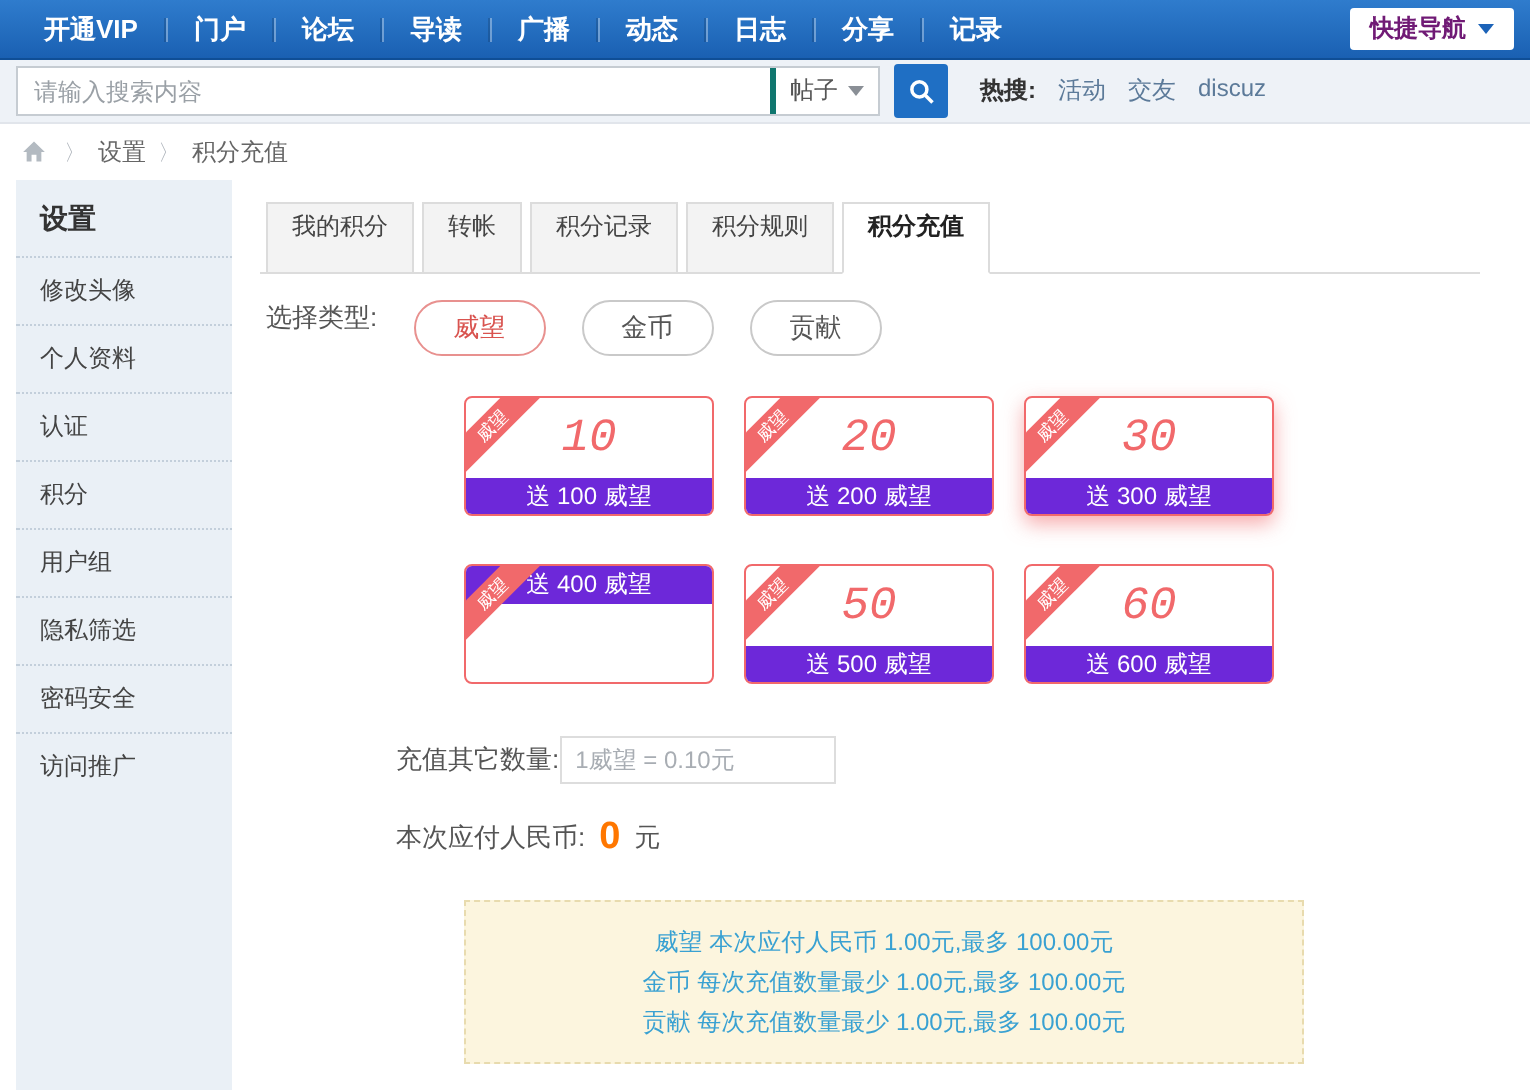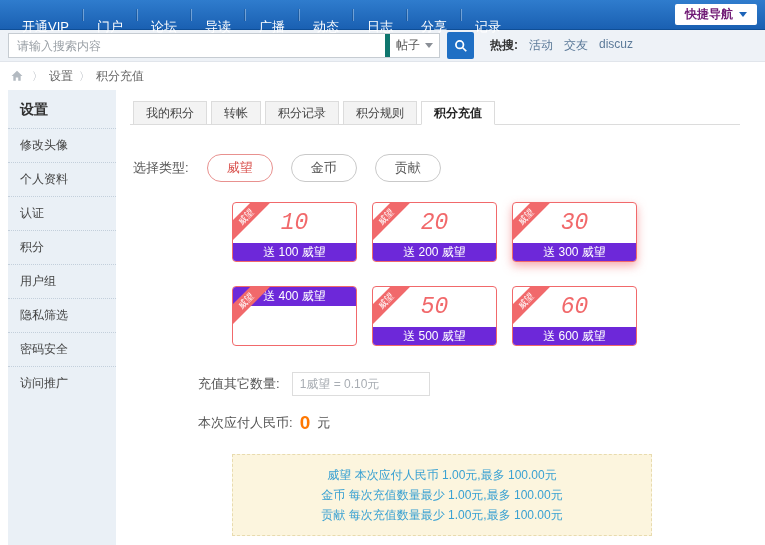--- a/index.html
+++ b/index.html
@@ -8,21 +8,21 @@
     font-family:"Liberation Sans","DejaVu Sans",sans-serif;
     font-size:12px; color:#333; background:#fff; overflow:hidden; position:relative;
   }
   
   .navbar {
     height:30px; background:linear-gradient(180deg,#2f7ccd,#1a60b2);
     border-bottom:1px solid #0f4e96; display:flex; align-items:center; padding:0 8px;
   }
   .nav-items { display:flex; height:30px; }
   .nav-item {
-    color:#fff; font-weight:normal; font-size:13px; line-height:29px; padding:12px 14px;
+    color:#fff; font-weight:bold; font-size:13px; line-height:29px; padding:0 14px;
     cursor:pointer; position:relative; text-decoration:none; white-space:nowrap;
   }
   .nav-item + .nav-item::before {
     content:""; position:absolute; left:0; top:9px; width:1px; height:12px;
     background:rgba(255,255,255,0.35); box-shadow:-1px 0 0 rgba(0,0,0,0.15);
   }
   .quick-nav {
     margin-left:auto; background:#fff; color:#701a75; font-weight:bold; font-size:12px;
     height:21px; line-height:21px; padding:0 10px; border-radius:2px; cursor:pointer;
     display:flex; align-items:center; gap:6px;
@@ -31,21 +31,21 @@
   .caret-blue { border-top:5px solid #1c63b8; }
   .caret-gray { border-top:5px solid #8a8f96; }
   
   .search-row {
     height:32px; background:#eef2f7; border-bottom:1px solid #e1e5eb;
     display:flex; align-items:center; padding:0 8px;
   }
   .search-box { width:432px; height:25px; background:#fff; border:1px solid #c6ccd2; display:flex; align-items:center; }
   .search-input { flex:1; border:none; outline:none; height:21px; padding:0 8px; font-size:12px; color:#333; font-family:inherit; background:transparent; }
   .search-input::placeholder { color:#9aa0a6; }
-  .search-type { width:54px; height:100%; border-left:5px solid #0f766e; color:#555; display:flex; align-items:center; justify-content:center; gap:5px; cursor:pointer; }
+  .search-type { width:54px; height:100%; border-left:3px solid #0f766e; color:#555; display:flex; align-items:center; justify-content:center; gap:5px; cursor:pointer; }
   .search-btn {
     width:27px; height:27px; margin-left:7px; background:#1f6fc4; border:none; border-radius:2px;
     display:flex; align-items:center; justify-content:center; cursor:pointer;
   }
   .hot { margin-left:16px; display:flex; align-items:flex-start; gap:11px; }
   .hot-label { font-weight:bold; color:#333; }
   .hot-link { color:#5c7a99; text-decoration:none; cursor:pointer; }
   
   .breadcrumb { height:28px; display:flex; align-items:center; padding:0 10px; gap:2px; background:#fff; }
   .crumb { display:flex; align-items:center; }
@@ -54,26 +54,26 @@
   .home { display:flex; align-items:center; }
   
   .page { position:absolute; top:90px; left:0; right:0; bottom:0; display:flex; }
   .sidebar { margin-left:8px; width:108px; background:#eaf0f6; }
   .sidebar-title { font-size:14px; font-weight:bold; color:#333; padding:11px 12px 9px; }
   .sidebar-item { padding:8px 12px; color:#444; border-top:1px dotted #c3cfdb; cursor:pointer; }
   .main { flex:1; padding:10px 25px 0 14px; background:#fff; }
   
   .tabs { display:flex; gap:4px; border-bottom:1px solid #dcdcdc; padding-left:3px; }
   .tab {
-    position:relative; top:1px; height:24px; line-height:23px; padding:0 12px;
+    position:relative; top:1px; height:36px; line-height:23px; padding:0 12px;
     background:#f3f3f3; border:1px solid #dcdcdc; color:#444; cursor:pointer; white-space:nowrap;
   }
   .tab.active { background:#fff; border-bottom-color:#fff; font-weight:bold; color:#222; }
   
-  .type-row { display:flex; align-items:center; gap:18px; margin-top:29px; padding-left:3px; }
+  .type-row { display:flex; gap:18px; margin-top:13px; padding-left:3px; }
   .type-label { color:#555; font-size:13px; }
   .pill {
     padding:4px 19px; border:1px solid #c9c9c9; border-radius:14px; background:#fff;
     color:#555; font-size:13px; cursor:pointer;
   }
   .pill.selected { border-color:#e8918f; color:#d9534f; }
   
   .cards { width:405px; margin:20px 0 0 102px; display:grid; grid-template-columns:repeat(3,125px); gap:24px 15px; }
   .card {
     height:60px; border:1px solid #f1696b; border-radius:4px; background:#fff;
@@ -84,21 +84,21 @@
     height:40px; display:flex; align-items:center; justify-content:center;
     font-family:Liberation Mono, monospace; font-style:italic; font-size:23px; color:#f1696b;
   }
   .card-bonus { height:19px; line-height:19px; background:#6d28d9; color:#fff; text-align:center; font-size:12px; }
   .card-ribbon {
     position:absolute; top:7px; left:-17px; width:60px; height:14px; line-height:14px;
     background:#f1696b; color:#fff; font-size:9px; text-align:center; transform:rotate(-45deg);
   }
   
   .other-row { margin:26px 0 0 68px; display:flex; align-items:center; color:#555; font-size:13px; }
-  .other-input { width:138px; height:24px; border:1px solid #ddd; margin-left:12px; padding:0 7px; font-size:12px; color:#333; outline:none; font-family:inherit; }
+  .other-input { width:138px; height:24px; border:1px solid #ddd; margin-left:0; padding:0 7px; font-size:12px; color:#333; outline:none; font-family:inherit; }
   .other-input::placeholder { color:#a8adb3; }
   .pay-row { margin:17px 0 0 68px; display:flex; align-items:center; gap:7px; color:#555; font-size:13px; }
   .pay-amount { color:#ff7700; font-weight:bold; font-size:19px; line-height:1; }
   .note-box {
     width:420px; margin:22px 0 0 102px; background:#fcf5de; border:1px dashed #e8dbae;
     padding:10px 6px; text-align:center; color:#39a1d2; line-height:20px; font-size:12px;
   }
 </style>
 </head>
 <body>

